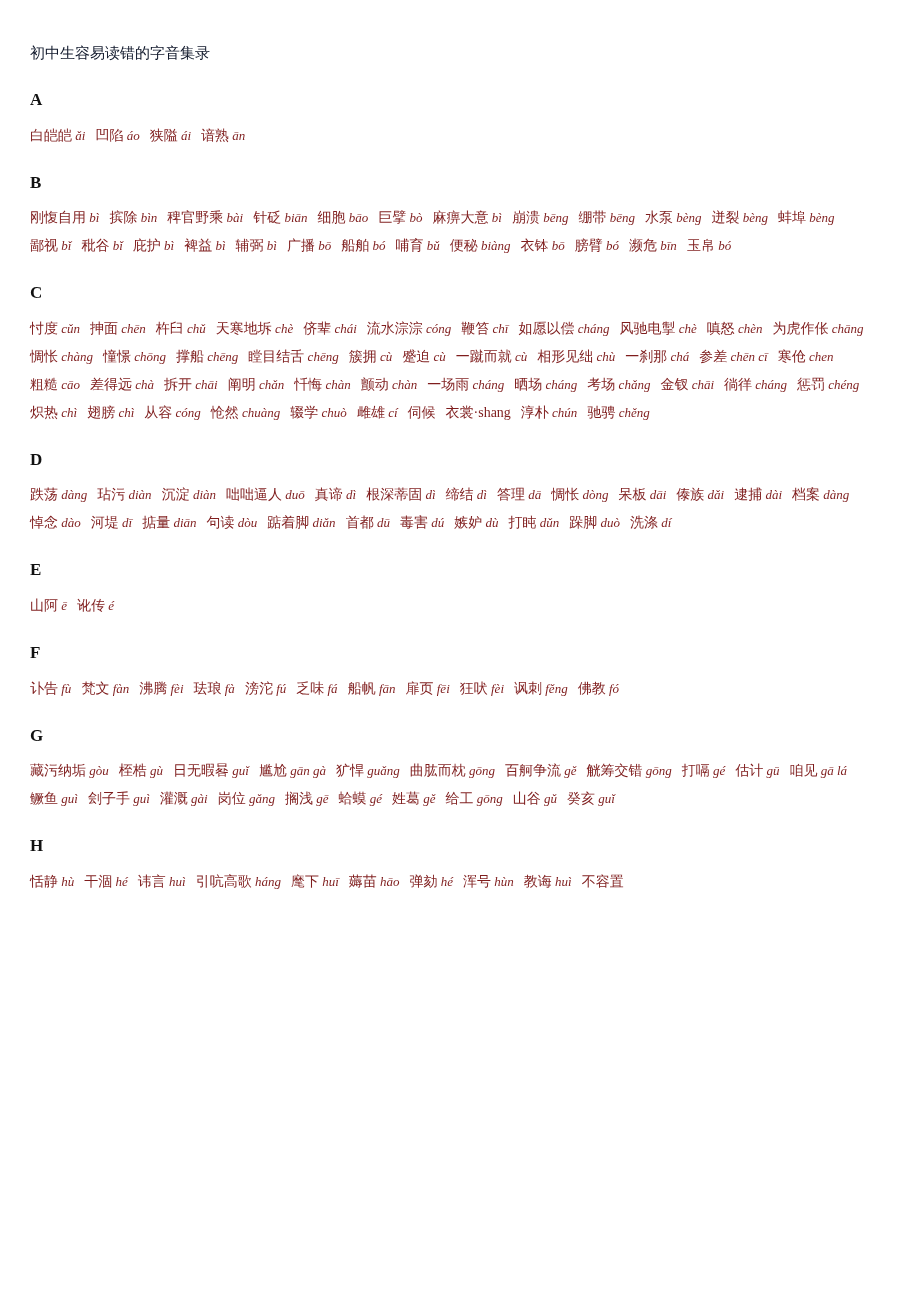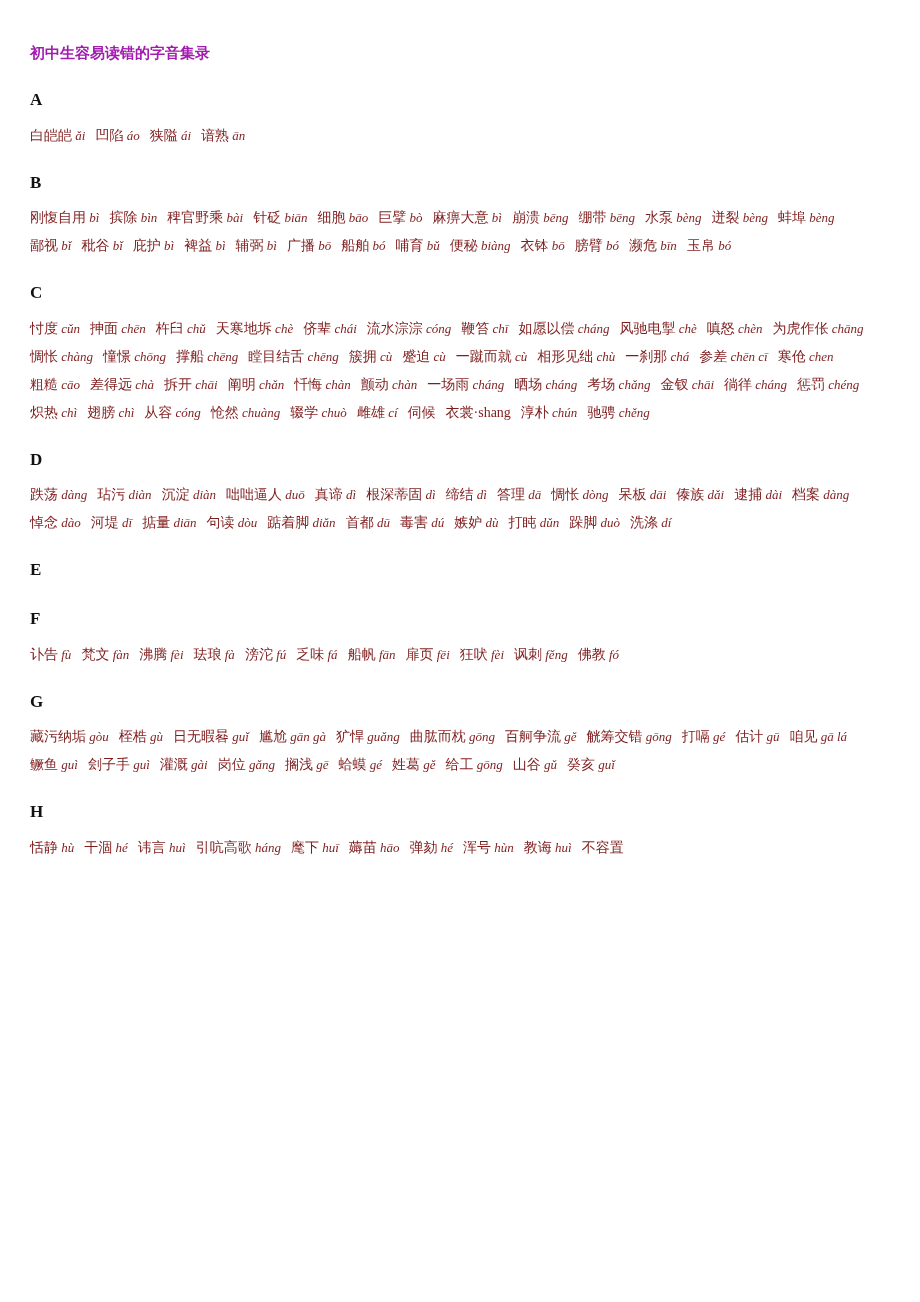--- a/index.html
+++ b/index.html
@@ -10,22 +10,21 @@
     body {
       background: #ffffff;
       font-family: "SimSun", "宋体", serif;
       font-size: 15px;
       color: #222;
       padding: 40px 30px;
       line-height: 1.8;
     }
     .page-title {
       font-size: 15px;
-      color: #a21caf;
-      font-weight: bold;
+      color: #0f172a;
     }
     .section-letter {
       font-size: 17px;
       font-weight: bold;
       margin-top: 18px;
       margin-bottom: 6px;
       color: #111;
     }
     .section-content {
       font-size: 14px;
@@ -55,19 +54,20 @@
 <div id="content">
     <div class="section-letter">A</div>
     <div class="section-content"><span class="item">白皑皑<span class="pinyin"> ǎi</span></span><span class="item">凹陷<span class="pinyin"> áo</span></span><span class="item">狭隘<span class="pinyin"> ái</span></span><span class="item">谙熟<span class="pinyin"> ān</span></span></div>
     <div class="section-letter">B</div>
     <div class="section-content"><span class="item">刚愎自用<span class="pinyin"> bì</span></span><span class="item">摈除<span class="pinyin"> bìn</span></span><span class="item">稗官野乘<span class="pinyin"> bài</span></span><span class="item">针砭<span class="pinyin"> biān</span></span><span class="item">细胞<span class="pinyin"> bāo</span></span><span class="item">巨擘<span class="pinyin"> bò</span></span><span class="item">麻痹大意<span class="pinyin"> bì</span></span><span class="item">崩溃<span class="pinyin"> bēng</span></span><span class="item">绷带<span class="pinyin"> bēng</span></span><span class="item">水泵<span class="pinyin"> bèng</span></span><span class="item">迸裂<span class="pinyin"> bèng</span></span><span class="item">蚌埠<span class="pinyin"> bèng</span></span><span class="item">鄙视<span class="pinyin"> bǐ</span></span><span class="item">秕谷<span class="pinyin"> bǐ</span></span><span class="item">庇护<span class="pinyin"> bì</span></span><span class="item">裨益<span class="pinyin"> bì</span></span><span class="item">辅弼<span class="pinyin"> bì</span></span><span class="item">广播<span class="pinyin"> bō</span></span><span class="item">船舶<span class="pinyin"> bó</span></span><span class="item">哺育<span class="pinyin"> bǔ</span></span><span class="item">便秘<span class="pinyin"> biàng</span></span><span class="item">衣钵<span class="pinyin"> bō</span></span><span class="item">膀臂<span class="pinyin"> bó</span></span><span class="item">濒危<span class="pinyin"> bīn</span></span><span class="item">玉帛<span class="pinyin"> bó</span></span></div>
     <div class="section-letter">C</div>
     <div class="section-content"><span class="item">忖度<span class="pinyin"> cǔn</span></span><span class="item">抻面<span class="pinyin"> chēn</span></span><span class="item">杵臼<span class="pinyin"> chǔ</span></span><span class="item">天寒地坼<span class="pinyin"> chè</span></span><span class="item">侪辈<span class="pinyin"> chái</span></span><span class="item">流水淙淙<span class="pinyin"> cóng</span></span><span class="item">鞭笞<span class="pinyin"> chī</span></span><span class="item">如愿以偿<span class="pinyin"> cháng</span></span><span class="item">风驰电掣<span class="pinyin"> chè</span></span><span class="item">嗔怒<span class="pinyin"> chèn</span></span><span class="item">为虎作伥<span class="pinyin"> chāng</span></span><span class="item">惆怅<span class="pinyin"> chàng</span></span><span class="item">憧憬<span class="pinyin"> chōng</span></span><span class="item">撑船<span class="pinyin"> chēng</span></span><span class="item">瞠目结舌<span class="pinyin"> chēng</span></span><span class="item">簇拥<span class="pinyin"> cù</span></span><span class="item">蹙迫<span class="pinyin"> cù</span></span><span class="item">一蹴而就<span class="pinyin"> cù</span></span><span class="item">相形见绌<span class="pinyin"> chù</span></span><span class="item">一刹那<span class="pinyin"> chá</span></span><span class="item">参差<span class="pinyin"> chēn cī</span></span><span class="item">寒伧<span class="pinyin"> chen</span></span><span class="item">粗糙<span class="pinyin"> cāo</span></span><span class="item">差得远<span class="pinyin"> chà</span></span><span class="item">拆开<span class="pinyin"> chāi</span></span><span class="item">阐明<span class="pinyin"> chǎn</span></span><span class="item">忏悔<span class="pinyin"> chàn</span></span><span class="item">颤动<span class="pinyin"> chàn</span></span><span class="item">一场雨<span class="pinyin"> cháng</span></span><span class="item">晒场<span class="pinyin"> cháng</span></span><span class="item">考场<span class="pinyin"> chǎng</span></span><span class="item">金钗<span class="pinyin"> chāi</span></span><span class="item">徜徉<span class="pinyin"> cháng</span></span><span class="item">惩罚<span class="pinyin"> chéng</span></span><span class="item">炽热<span class="pinyin"> chì</span></span><span class="item">翅膀<span class="pinyin"> chì</span></span><span class="item">从容<span class="pinyin"> cóng</span></span><span class="item">怆然<span class="pinyin"> chuàng</span></span><span class="item">辍学<span class="pinyin"> chuò</span></span><span class="item">雌雄<span class="pinyin"> cí</span></span><span class="item">伺候</span><span class="item">衣裳·shang</span><span class="item">淳朴<span class="pinyin"> chún</span></span><span class="item">驰骋<span class="pinyin"> chěng</span></span></div>
     <div class="section-letter">D</div>
     <div class="section-content"><span class="item">跌荡<span class="pinyin"> dàng</span></span><span class="item">玷污<span class="pinyin"> diàn</span></span><span class="item">沉淀<span class="pinyin"> diàn</span></span><span class="item">咄咄逼人<span class="pinyin"> duō</span></span><span class="item">真谛<span class="pinyin"> dì</span></span><span class="item">根深蒂固<span class="pinyin"> dì</span></span><span class="item">缔结<span class="pinyin"> dì</span></span><span class="item">答理<span class="pinyin"> dā</span></span><span class="item">惆怅<span class="pinyin"> dòng</span></span><span class="item">呆板<span class="pinyin"> dāi</span></span><span class="item">傣族<span class="pinyin"> dǎi</span></span><span class="item">逮捕<span class="pinyin"> dài</span></span><span class="item">档案<span class="pinyin"> dàng</span></span><span class="item">悼念<span class="pinyin"> dào</span></span><span class="item">河堤<span class="pinyin"> dī</span></span><span class="item">掂量<span class="pinyin"> diān</span></span><span class="item">句读<span class="pinyin"> dòu</span></span><span class="item">踮着脚<span class="pinyin"> diǎn</span></span><span class="item">首都<span class="pinyin"> dū</span></span><span class="item">毒害<span class="pinyin"> dú</span></span><span class="item">嫉妒<span class="pinyin"> dù</span></span><span class="item">打盹<span class="pinyin"> dǔn</span></span><span class="item">跺脚<span class="pinyin"> duò</span></span><span class="item">洗涤<span class="pinyin"> dí</span></span></div>
     <div class="section-letter">E</div>
+    <div class="section-content"><span class="item">山阿<span class="pinyin"> ē</span></span><span class="item">讹传<span class="pinyin"> é</span></span></div>
     <div class="section-letter">F</div>
     <div class="section-content"><span class="item">讣告<span class="pinyin"> fù</span></span><span class="item">梵文<span class="pinyin"> fàn</span></span><span class="item">沸腾<span class="pinyin"> fèi</span></span><span class="item">珐琅<span class="pinyin"> fà</span></span><span class="item">滂沱<span class="pinyin"> fú</span></span><span class="item">乏味<span class="pinyin"> fá</span></span><span class="item">船帆<span class="pinyin"> fān</span></span><span class="item">扉页<span class="pinyin"> fēi</span></span><span class="item">狂吠<span class="pinyin"> fèi</span></span><span class="item">讽刺<span class="pinyin"> fěng</span></span><span class="item">佛教<span class="pinyin"> fó</span></span></div>
     <div class="section-letter">G</div>
     <div class="section-content"><span class="item">藏污纳垢<span class="pinyin"> gòu</span></span><span class="item">桎梏<span class="pinyin"> gù</span></span><span class="item">日无暇晷<span class="pinyin"> guǐ</span></span><span class="item">尴尬<span class="pinyin"> gān gà</span></span><span class="item">犷悍<span class="pinyin"> guǎng</span></span><span class="item">曲肱而枕<span class="pinyin"> gōng</span></span><span class="item">百舸争流<span class="pinyin"> gě</span></span><span class="item">觥筹交错<span class="pinyin"> gōng</span></span><span class="item">打嗝<span class="pinyin"> gé</span></span><span class="item">估计<span class="pinyin"> gū</span></span><span class="item">咱见<span class="pinyin"> gā lá</span></span><span class="item">鳜鱼<span class="pinyin"> guì</span></span><span class="item">刽子手<span class="pinyin"> guì</span></span><span class="item">灌溉<span class="pinyin"> gài</span></span><span class="item">岗位<span class="pinyin"> gǎng</span></span><span class="item">搁浅<span class="pinyin"> gē</span></span><span class="item">蛤蟆<span class="pinyin"> gé</span></span><span class="item">姓葛<span class="pinyin"> gě</span></span><span class="item">给工<span class="pinyin"> gōng</span></span><span class="item">山谷<span class="pinyin"> gǔ</span></span><span class="item">癸亥<span class="pinyin"> guǐ</span></span></div>
     <div class="section-letter">H</div>
     <div class="section-content"><span class="item">恬静<span class="pinyin"> hù</span></span><span class="item">干涸<span class="pinyin"> hé</span></span><span class="item">讳言<span class="pinyin"> huì</span></span><span class="item">引吭高歌<span class="pinyin"> háng</span></span><span class="item">麾下<span class="pinyin"> huī</span></span><span class="item">薅苗<span class="pinyin"> hāo</span></span><span class="item">弹劾<span class="pinyin"> hé</span></span><span class="item">浑号<span class="pinyin"> hùn</span></span><span class="item">教诲<span class="pinyin"> huì</span></span><span class="item">不容置</span></div>
   </div>
 
 </body></html>

